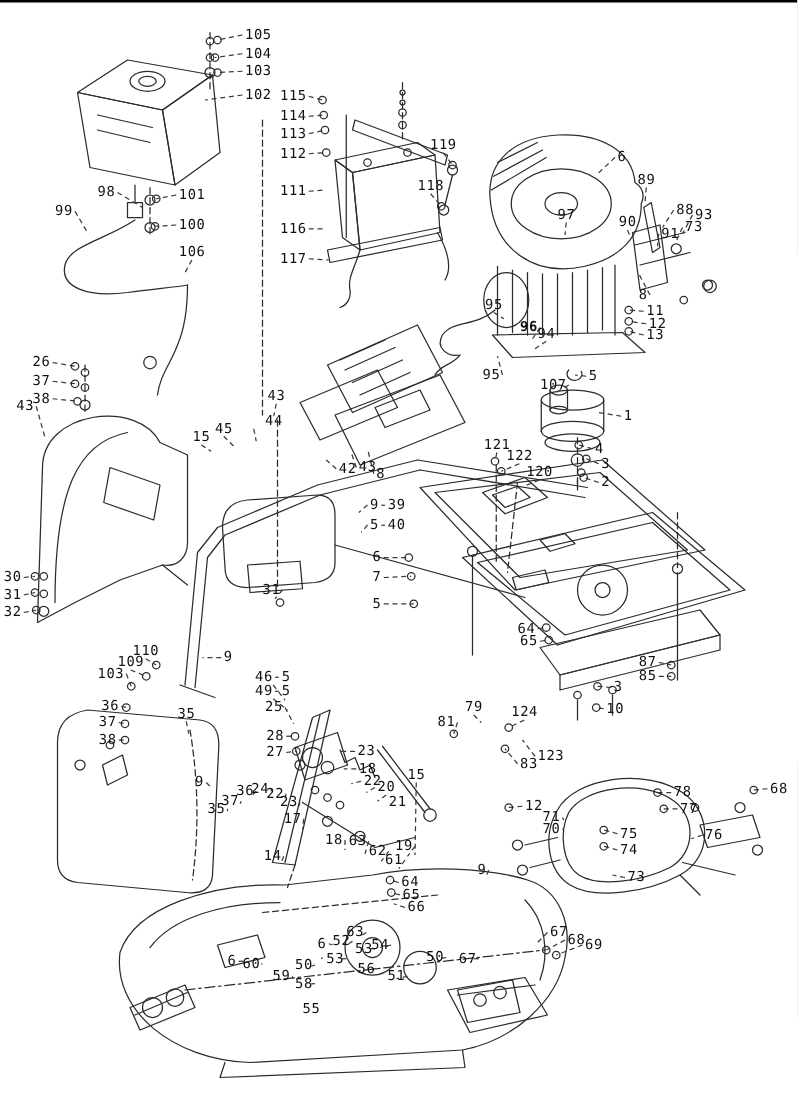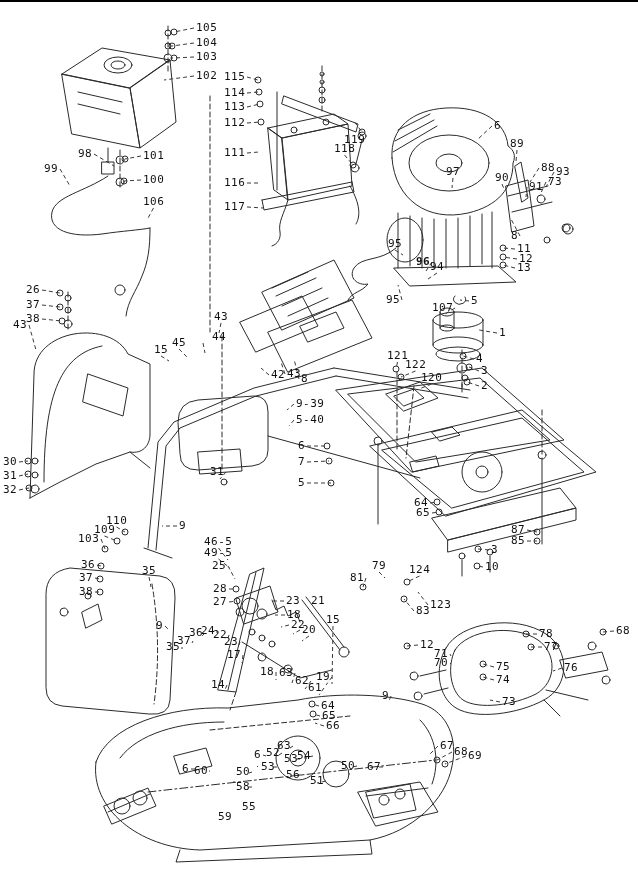--- a/index.html
+++ b/index.html
@@ -428,21 +428,21 @@
       <span class="callout" style="left: 143px; top: 150px; color: rgb(17, 17, 17);">101</span>
       <span class="callout" style="left: 143px; top: 174px; color: rgb(17, 17, 17);">100</span>
       <span class="callout" style="left: 143px; top: 196px; color: rgb(17, 17, 17);">106</span>
       <span class="callout" style="left: 224px; top: 71px; color: rgb(17, 17, 17);">115</span>
       <span class="callout" style="left: 224px; top: 87px; color: rgb(17, 17, 17);">114</span>
       <span class="callout" style="left: 224px; top: 101px; color: rgb(17, 17, 17);">113</span>
       <span class="callout" style="left: 224px; top: 117px; color: rgb(17, 17, 17);">112</span>
       <span class="callout" style="left: 224px; top: 147px; color: rgb(17, 17, 17);">111</span>
       <span class="callout" style="left: 224px; top: 177px; color: rgb(17, 17, 17);">116</span>
       <span class="callout" style="left: 224px; top: 201px; color: rgb(17, 17, 17);">117</span>
-      <span class="callout" style="left: 344px; top: 110px; color: rgb(17, 17, 17); margin-top: 24px;">119</span>
+      <span class="callout" style="left: 344px; top: 110px; color: rgb(17, 17, 17);">119</span>
       <span class="callout" style="left: 334px; top: 143px; color: rgb(17, 17, 17);">118</span>
       <span class="callout" style="left: 494px; top: 120px; color: rgb(17, 17, 17);">6</span>
       <span class="callout" style="left: 446px; top: 166px; color: rgb(17, 17, 17);">97</span>
       <span class="callout" style="left: 510px; top: 138px; color: rgb(17, 17, 17); text-align: center;">89</span>
       <span class="callout" style="left: 495px; top: 172px; color: rgb(17, 17, 17);">90</span>
       <span class="callout" style="left: 541px; top: 162px; color: rgb(17, 17, 17);">88</span>
       <span class="callout" style="left: 556px; top: 166px; color: rgb(17, 17, 17);">93</span>
       <span class="callout" style="left: 548px; top: 176px; color: rgb(17, 17, 17);">73</span>
       <span class="callout" style="left: 529px; top: 181px; color: rgb(17, 17, 17);">91</span>
       <span class="callout" style="left: 511px; top: 230px; color: rgb(17, 17, 17);">8</span>
@@ -487,21 +487,21 @@
       <span class="callout" style="left: 78px; top: 533px; color: rgb(17, 17, 17);">103</span>
       <span class="callout" style="left: 204px; top: 536px; color: rgb(17, 17, 17);">46-5</span>
       <span class="callout" style="left: 204px; top: 547px; color: rgb(17, 17, 17);">49-5</span>
       <span class="callout" style="left: 212px; top: 560px; color: rgb(17, 17, 17);">25</span>
       <span class="callout" style="left: 213px; top: 583px; color: rgb(17, 17, 17);">28</span>
       <span class="callout" style="left: 213px; top: 596px; color: rgb(17, 17, 17);">27</span>
       <span class="callout" style="left: 286px; top: 595px; color: rgb(17, 17, 17);">23</span>
       <span class="callout" style="left: 287px; top: 609px; color: rgb(17, 17, 17);">18</span>
       <span class="callout" style="left: 291px; top: 619px; color: rgb(17, 17, 17);">22</span>
       <span class="callout" style="left: 302px; top: 624px; color: rgb(17, 17, 17);">20</span>
-      <span class="callout" style="left: 311px; top: 595px; color: rgb(17, 17, 17);">21</span>
+      <span class="callout" style="left: 311px; top: 636px; color: rgb(17, 17, 17);">21</span>
       <span class="callout" style="left: 326px; top: 614px; color: rgb(17, 17, 17);">15</span>
       <span class="callout" style="left: 201px; top: 625px; color: rgb(17, 17, 17);">24</span>
       <span class="callout" style="left: 213px; top: 629px; color: rgb(17, 17, 17);">22</span>
       <span class="callout" style="left: 224px; top: 636px; color: rgb(17, 17, 17);">23</span>
       <span class="callout" style="left: 189px; top: 627px; color: rgb(17, 17, 17);">36</span>
       <span class="callout" style="left: 177px; top: 635px; color: rgb(17, 17, 17);">37</span>
       <span class="callout" style="left: 166px; top: 641px; color: rgb(17, 17, 17);">35</span>
       <span class="callout" style="left: 156px; top: 620px; color: rgb(17, 17, 17);">9</span>
       <span class="callout" style="left: 81px; top: 559px; color: rgb(17, 17, 17);">36</span>
       <span class="callout" style="left: 79px; top: 572px; color: rgb(17, 17, 17);">37</span>
@@ -540,21 +540,21 @@
       <span class="callout" style="left: 322px; top: 710px; color: rgb(17, 17, 17);">65</span>
       <span class="callout" style="left: 326px; top: 720px; color: rgb(17, 17, 17);">66</span>
       <span class="callout" style="left: 277px; top: 740px; color: rgb(17, 17, 17);">63</span>
       <span class="callout" style="left: 254px; top: 749px; color: rgb(17, 17, 17);">6</span>
       <span class="callout" style="left: 266px; top: 747px; color: rgb(17, 17, 17);">52</span>
       <span class="callout" style="left: 284px; top: 753px; color: rgb(17, 17, 17);">53</span>
       <span class="callout" style="left: 297px; top: 750px; color: rgb(17, 17, 17);">54</span>
       <span class="callout" style="left: 242px; top: 760px; color: rgb(17, 17, 17); margin-top: 41px;">55</span>
       <span class="callout" style="left: 261px; top: 761px; color: rgb(17, 17, 17);">53</span>
       <span class="callout" style="left: 236px; top: 766px; color: rgb(17, 17, 17);">50</span>
-      <span class="callout" style="left: 218px; top: 811px; color: rgb(17, 17, 17);">59</span>
+      <span class="callout" style="left: 218px; top: 775px; color: rgb(17, 17, 17);">59</span>
       <span class="callout" style="left: 236px; top: 781px; color: rgb(17, 17, 17);">58</span>
       <span class="callout" style="left: 286px; top: 769px; color: rgb(17, 17, 17);">56</span>
       <span class="callout" style="left: 310px; top: 775px; color: rgb(17, 17, 17);">51</span>
       <span class="callout" style="left: 341px; top: 760px; color: rgb(17, 17, 17);">50</span>
       <span class="callout" style="left: 367px; top: 761px; color: rgb(17, 17, 17);">67</span>
       <span class="callout" style="left: 182px; top: 763px; color: rgb(17, 17, 17);">6</span>
       <span class="callout" style="left: 194px; top: 765px; color: rgb(17, 17, 17);">60</span>
       <span class="callout" style="left: 382px; top: 690px; color: rgb(17, 17, 17);">9</span>
       <span class="callout" style="left: 440px; top: 740px; color: rgb(17, 17, 17);">67</span>
       <span class="callout" style="left: 454px; top: 746px; color: rgb(17, 17, 17);">68</span>

